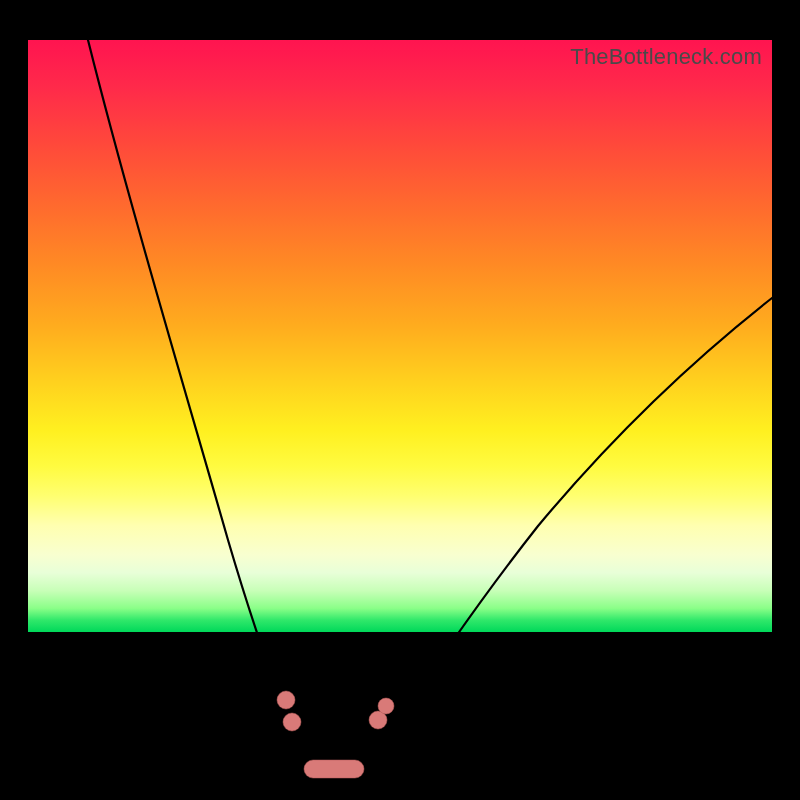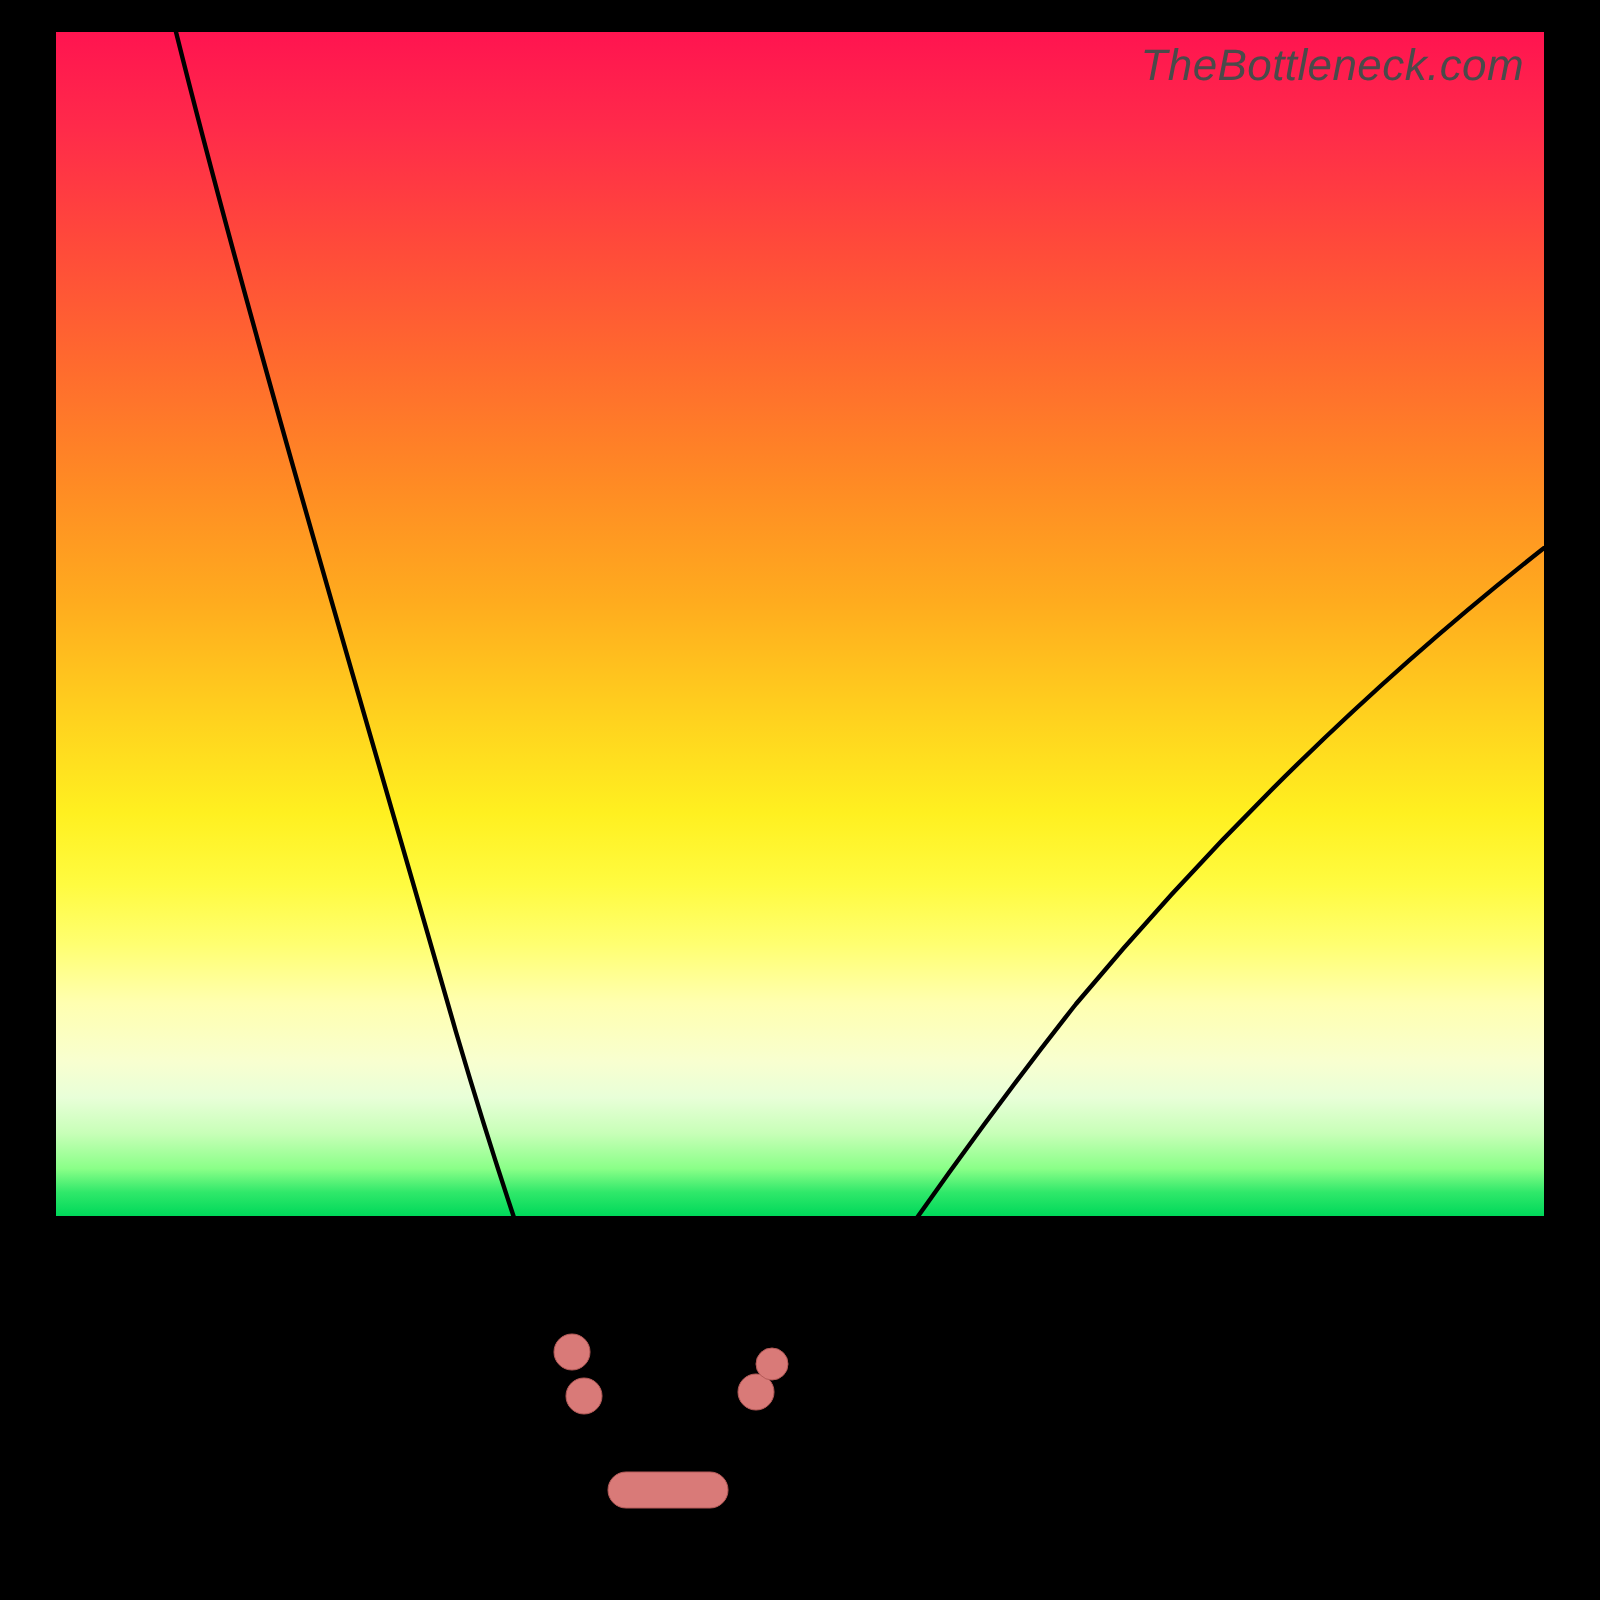--- a/index.html
+++ b/index.html
@@ -7,21 +7,21 @@
     padding: 0;
     width: 800px;
     height: 800px;
     background: #000;
     overflow: hidden;
     font-family: Arial, Helvetica, sans-serif;
   }
   .frame {
     position: absolute;
     left: 28px;
-    top: 16px;
+    top: 40px;
     width: 744px;
     height: 592px;
     background: linear-gradient(to bottom,
       #ff1450 0%,
       #ff2a4a 8%,
       #ff4a3a 18%,
       #ff6a2e 28%,
       #ff8a24 38%,
       #ffab1e 48%,
       #ffd21e 58%,
@@ -29,21 +29,20 @@
       #fffb40 72%,
       #ffff70 77%,
       #ffffb0 82%,
       #f8ffd0 87%,
       #e8ffd8 90%,
       #c8ffb8 93%,
       #8aff88 96%,
       #30e86a 98%,
       #00d85a 100%
     );
-    font-style: italic;
   }
   .attribution {
     position: absolute;
     top: 4px;
     right: 10px;
     color: #4a4a4a;
     font-size: 22px;
     font-weight: 500;
     letter-spacing: 0.2px;
   }

